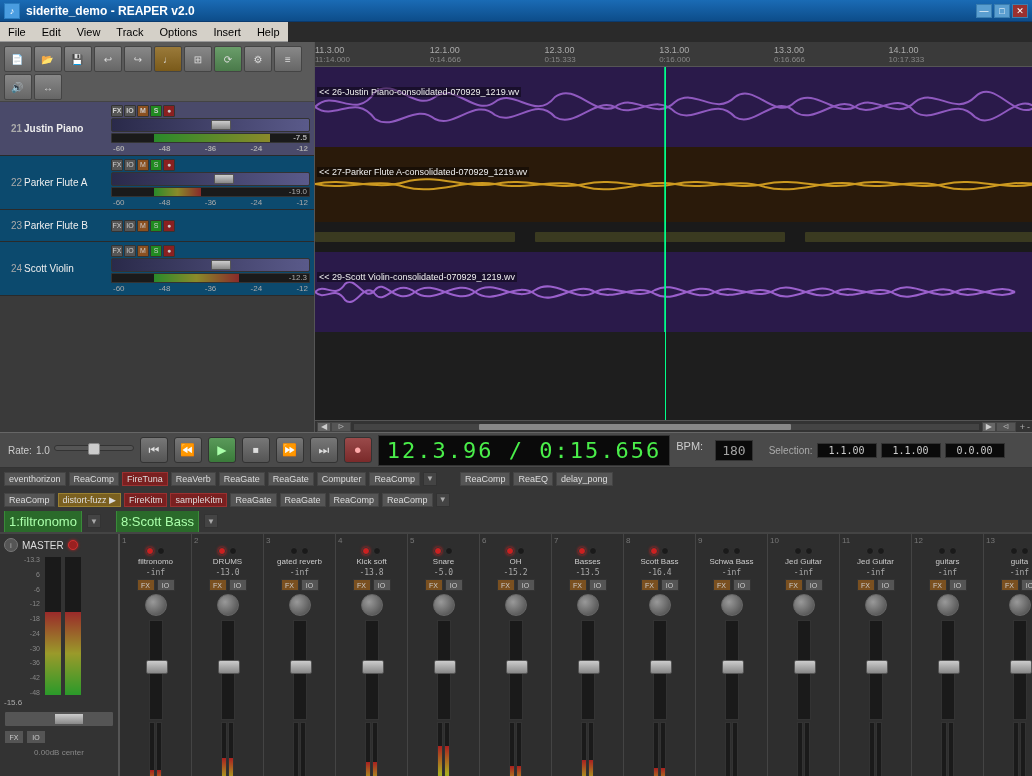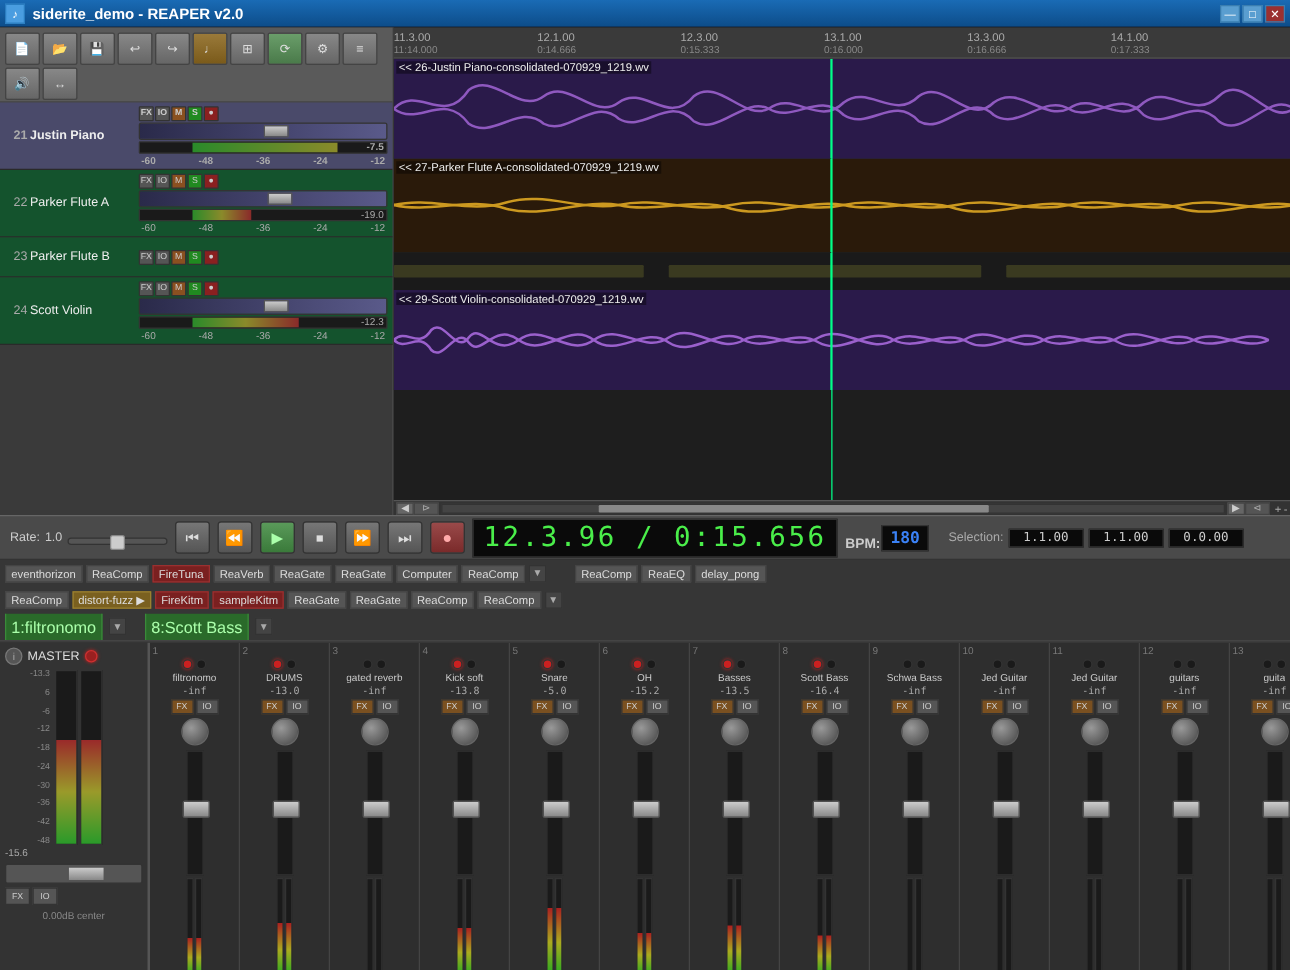--- a/index.html
+++ b/index.html
@@ -112,21 +112,21 @@
       display: flex; align-items: center; justify-content: center;
       cursor: pointer;
       font-size: 10px; color: #ddd;
     }
     .toolbar-btn.active { background: linear-gradient(to bottom, #6a9e6a, #4a7a4a); }
     .toolbar-btn.lit { background: linear-gradient(to bottom, #9a7a3a, #7a5a1a); }
 
     
     .track-row {
       height: 54px;
-      background: #14532d;
+      background: #0c4a6e;
       border-bottom: 1px solid #2a2a2a;
       display: flex;
       align-items: center;
       padding: 2px 4px;
       gap: 2px;
     }
     .track-row.selected { background: #4a4a6a; font-weight: bold; }
     .track-num {
       width: 18px; font-size: 10px; color: #aaa; text-align: right; flex-shrink: 0;
     }
@@ -252,40 +252,40 @@
       border: 1px solid #333;
       padding: 2px 8px;
       font-size: 22px;
       color: #4aee4a;
       font-family: monospace;
       letter-spacing: 2px;
       min-width: 200px;
       text-align: center;
     }
     #bpm-area {
-      display: flex; align-items: flex-end; gap: 1px; font-size: 11px; color: #ccc; font-weight: bold;
+      display: flex; align-items: flex-start; gap: 12px; font-size: 11px; color: #ccc;
     }
     #bpm-value {
       background: #0a0a0a;
       border: 1px solid #333;
       padding: 2px 6px;
-      color: #3b82f6;
+      color: #a3a3a3;
       font-family: monospace;
       font-size: 13px;
     }
     .transport-value {
       background: #0a0a0a;
       border: 1px solid #333;
       padding: 1px 4px;
       color: #ccc;
       font-size: 10px;
       font-family: monospace;
       min-width: 60px; text-align: center;
     }
-    #rate-area { display: flex; align-items: flex-end; gap: 4px; }
+    #rate-area { display: flex; align-items: flex-start; gap: 4px; }
     .rate-slider {
       width: 80px; height: 6px;
       background: #555;
       border: 1px solid #333;
       border-radius: 3px;
       position: relative;
     }
     .rate-slider-thumb {
       position: absolute;
       top: -3px; left: 50%;
@@ -511,21 +511,21 @@
       top: 0; bottom: 0;
       width: 1px;
       background: #00ff88;
       z-index: 10;
       left: 350px;
     }
 
     
     .clip-label {
       position: absolute;
-      left: 2px; top: 2px;
+      left: 2px; top: 20px;
       font-size: 9px; color: #eee;
       background: rgba(0,0,0,0.4);
       padding: 0 2px;
       z-index: 3;
       white-space: nowrap;
     }
   </style>
 </head>
 <body>
 
@@ -535,20 +535,29 @@
     <span>siderite_demo - REAPER v2.0</span>
   </div>
   <div class="win-btns">
     <span>—</span>
     <span>□</span>
     <span style="background:#9a3030">✕</span>
   </div>
 </div>
 
 <div style="display:flex; position:relative;">
+  <div id="menubar">
+    <span>File</span>
+    <span>Edit</span>
+    <span>View</span>
+    <span>Track</span>
+    <span>Options</span>
+    <span>Insert</span>
+    <span>Help</span>
+  </div>
   <div id="statusbar-top">
     <span>48000Hz 32bit 2/2ch 512spl ~11/22ms ASIO</span>
   </div>
 </div>
 
 <div style="display:flex; height:390px; background:#1a1a1a;">
 
   <div id="track-panel">
 
     <div id="track-toolbar">
@@ -689,21 +698,21 @@
       <div class="ruler-mark" style="left:48%">
         <div>13.1.00</div>
           <div style="font-size:8px;color:#888">0:16.000</div>
       </div>
       <div class="ruler-mark" style="left:64%">
         <div>13.3.00</div>
           <div style="font-size:8px;color:#888">0:16.666</div>
       </div>
       <div class="ruler-mark" style="left:80%">
         <div>14.1.00</div>
-          <div style="font-size:8px;color:#888">0:17.333</div>
+          <div style="font-size:8px;color:#888">10:17.333</div>
       </div>
     </div>
 
     <div id="waveform-area">
 
       <div class="playhead"></div>
 
       <div class="waveform-track" style="height:80px;">
         <div class="clip-label">&lt;&lt; 26-Justin Piano-consolidated-070929_1219.wv</div>
         <svg width="100%" height="80px" style="position:absolute;top:0;left:0;">

